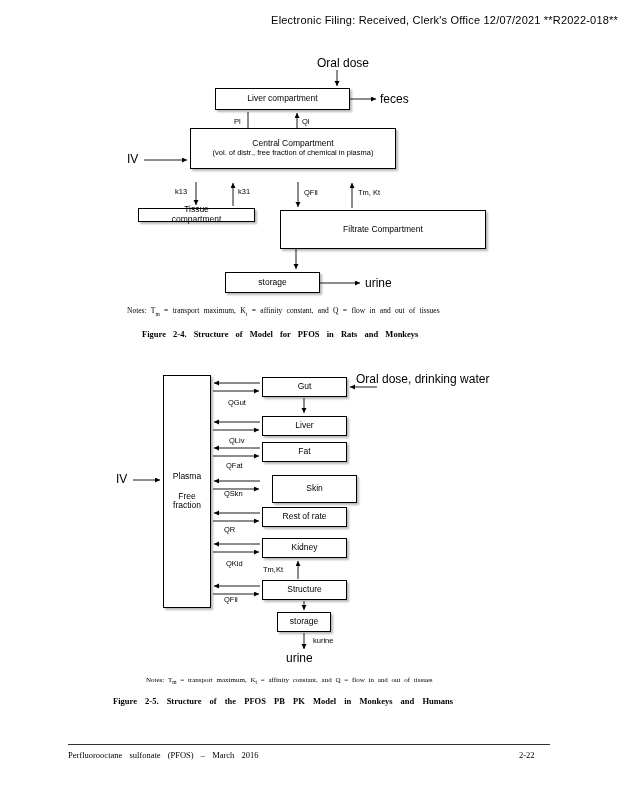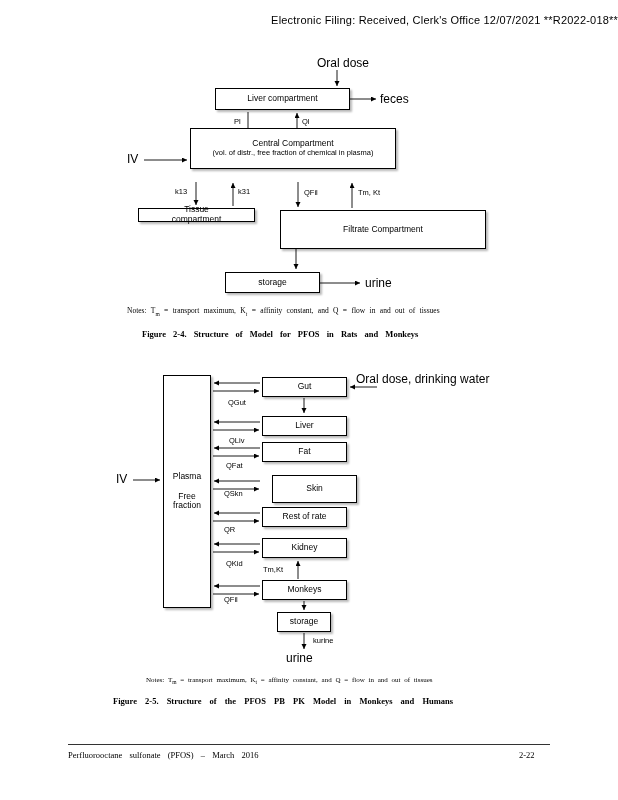--- a/index.html
+++ b/index.html
@@ -146,21 +146,21 @@
     <div class="box" style="left:272px; top:475px; width:85px; height:28px;">
       <span>Skin</span>
     </div>
     <div class="box" style="left:262px; top:507px; width:85px; height:20px;">
       <span>Rest of rate</span>
     </div>
     <div class="box" style="left:262px; top:538px; width:85px; height:20px;">
       <span>Kidney</span>
     </div>
     <div class="box" style="left:262px; top:580px; width:85px; height:20px;">
-      <span>Monkeys</span>
+      <span>Structure</span>
     </div>
     <div class="box" style="left:277px; top:612px; width:54px; height:20px; border-width:1.5px;">
       <span>storage</span>
     </div>
 
     <span class="lbl" style="left:228px; top:399px;">QGut</span>
     <span class="lbl" style="left:229px; top:437px;">QLiv</span>
     <span class="lbl" style="left:226px; top:462px;">QFat</span>
     <span class="lbl" style="left:224px; top:490px;">QSkn</span>
     <span class="lbl" style="left:224px; top:526px;">QR</span>

